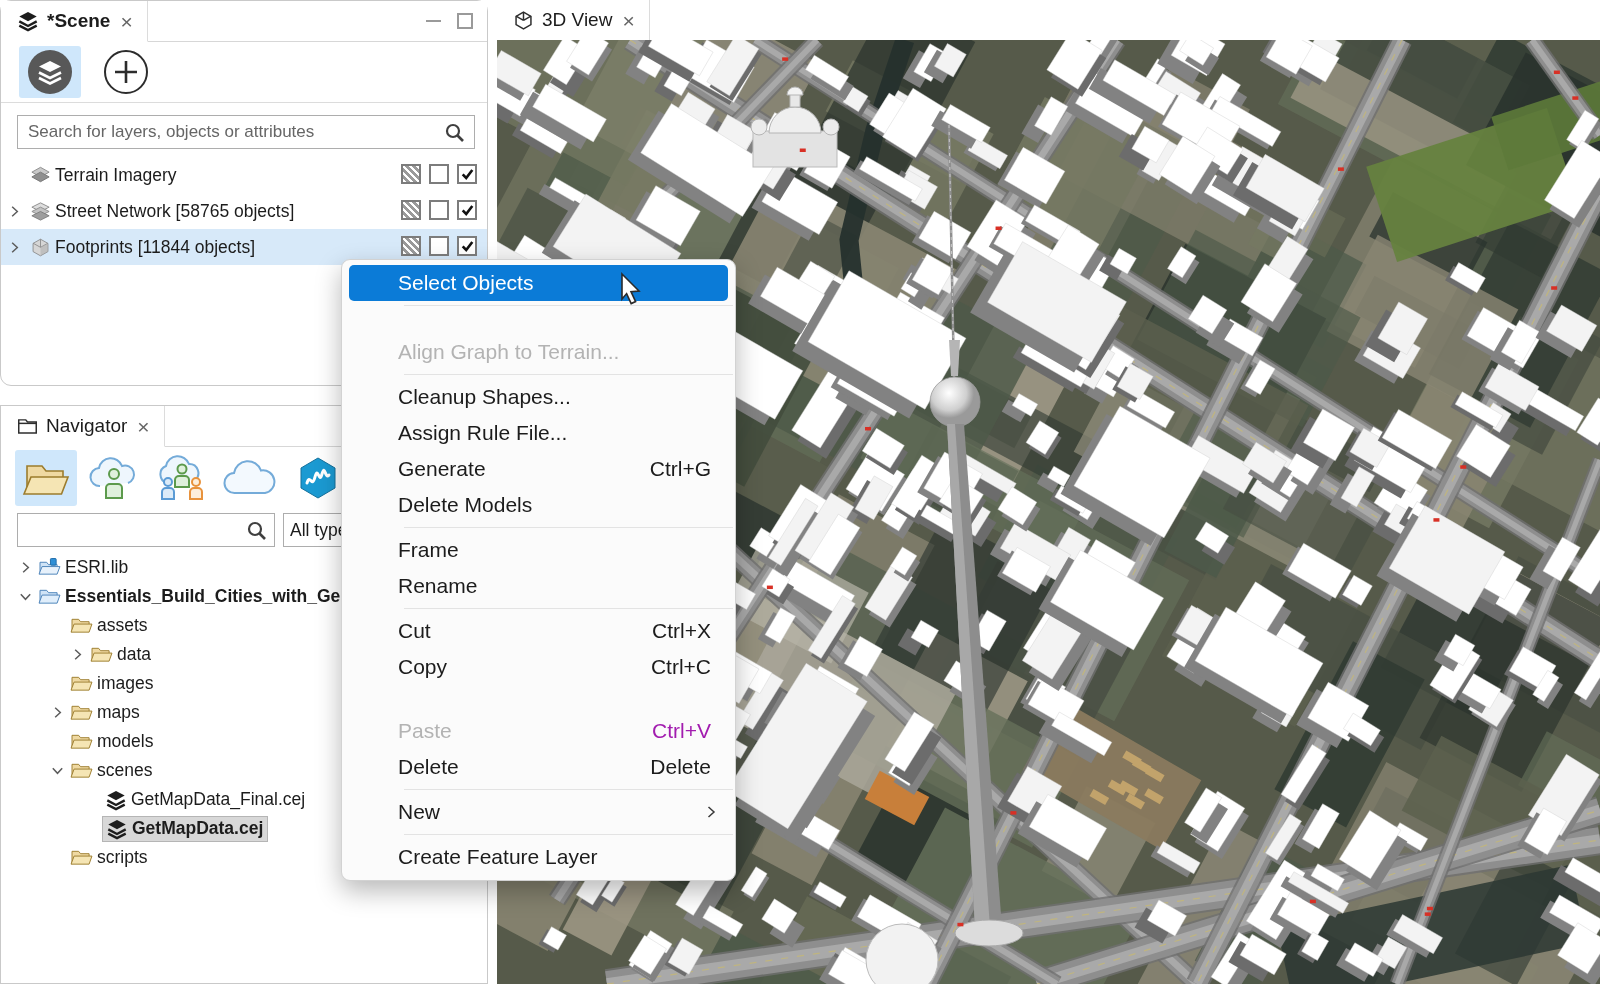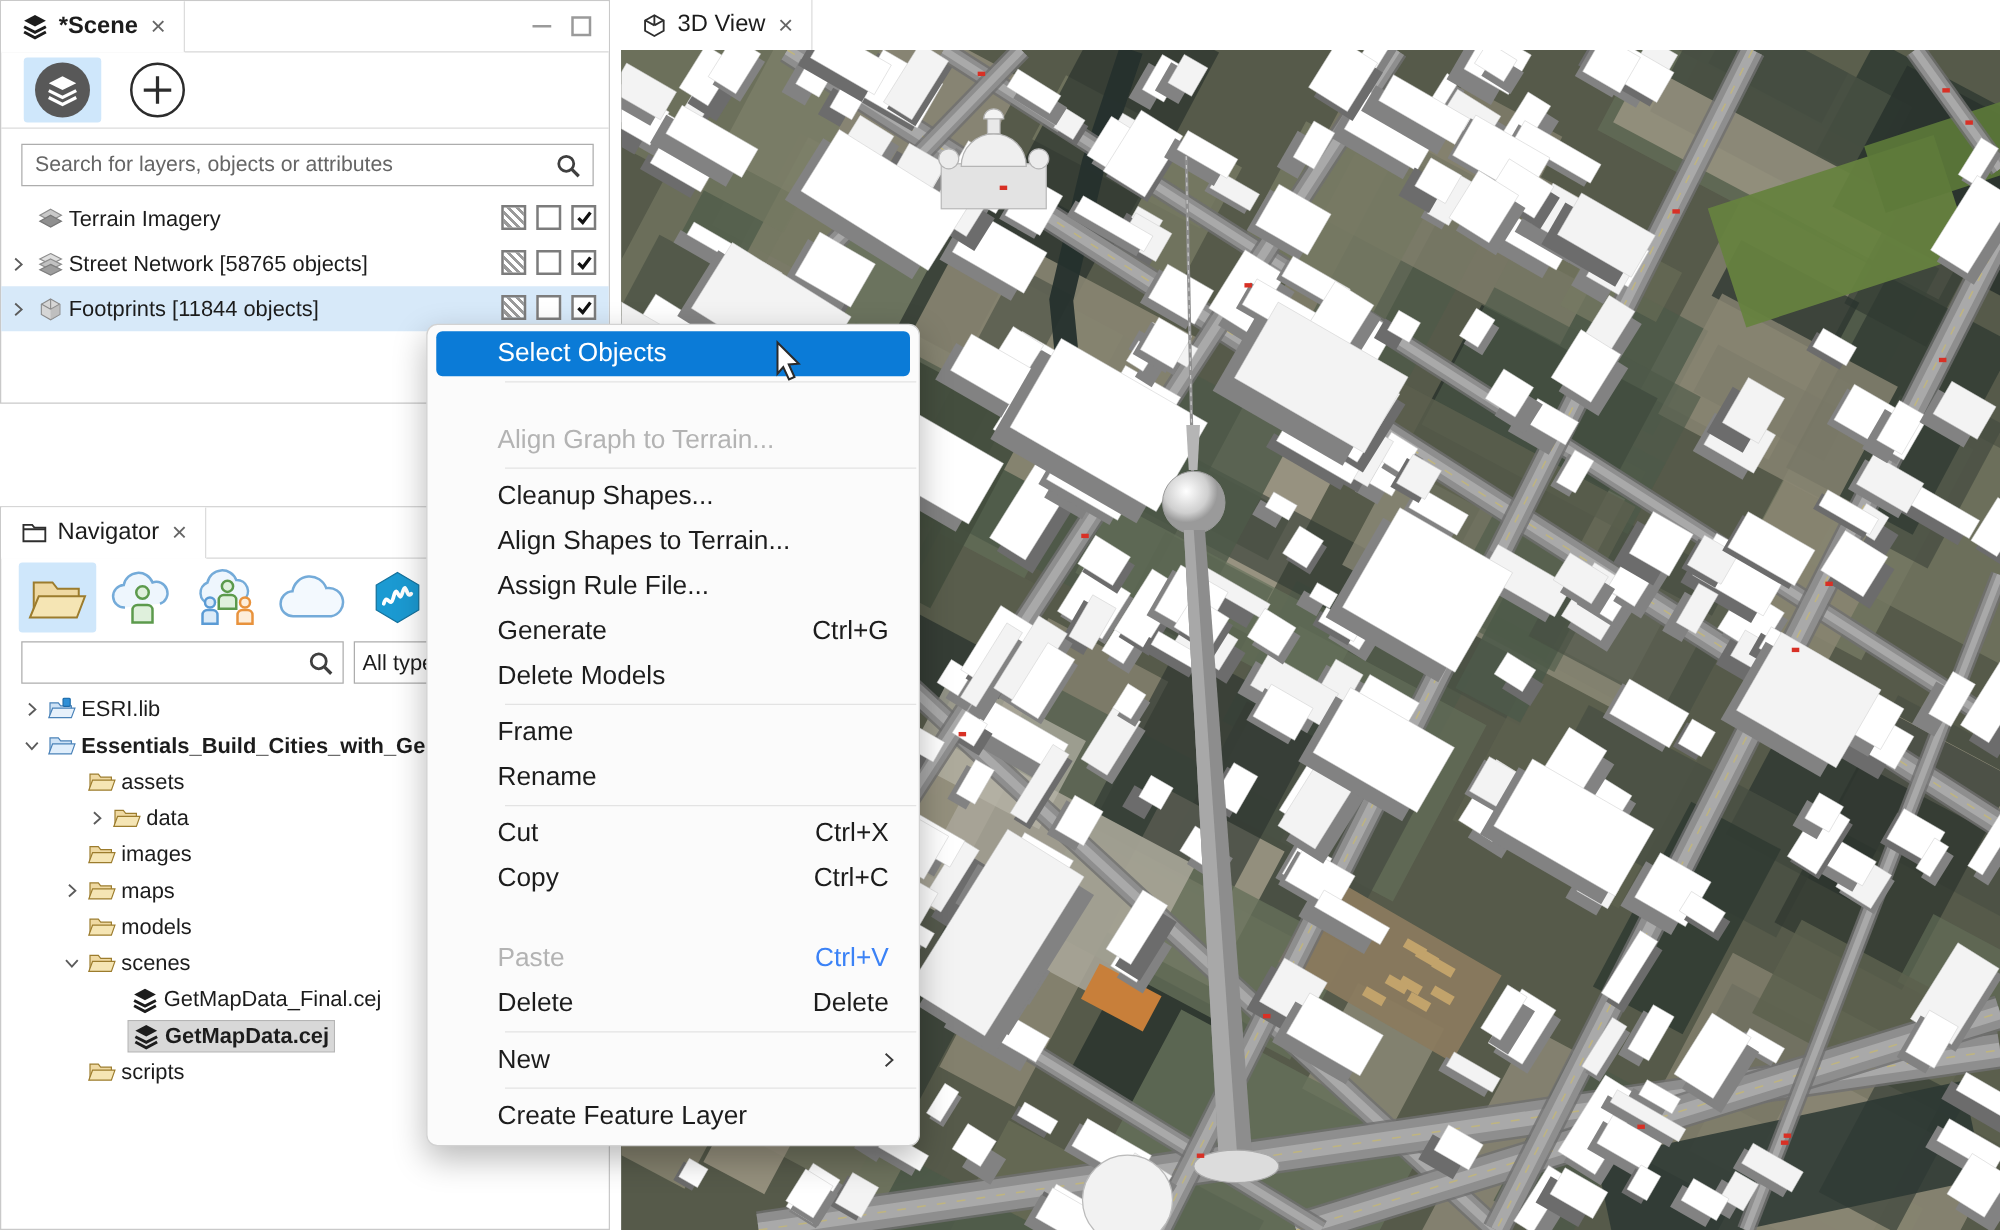--- a/index.html
+++ b/index.html
@@ -10,21 +10,21 @@
   .tabbar{height:40px;border-bottom:1px solid #d7d7d7;display:flex;align-items:stretch;position:relative;background:#fff;}
   .tab{display:flex;align-items:center;gap:8px;padding:0 12px 0 16px;background:#fff;border-right:1px solid #dcdcdc;position:relative;}
   .tab.active{margin-bottom:-1px;border-bottom:1px solid #fff;}
   .tab-title{font-size:19px;}
   .tab-title.bold{font-weight:bold;}
   .close{font-size:21px;color:#666;line-height:1;padding:0 2px;cursor:default;}
   .winbtns{position:absolute;right:14px;top:0;height:40px;display:flex;align-items:center;gap:16px;}
   .min{width:15px;height:2px;background:#9a9a9a;display:inline-block;}
   .max{width:12px;height:12px;border:2px solid #9a9a9a;display:inline-block;}
   
-  #scene-panel{left:0;top:0;width:488px;height:323px;}
+  #scene-panel{left:0;top:0;width:488px;height:386px;border-radius:11px;}
   .scene-toolbar{height:60px;border-bottom:1px solid #dcdcdc;display:flex;align-items:center;gap:14px;padding-left:18px;}
   .tbtn{border:none;background:transparent;width:62px;height:52px;display:flex;align-items:center;justify-content:center;border-radius:3px;padding:0;}
   .tbtn.selected{background:#cfe7fb;}
   .searchrow{position:relative;margin:12px 10px 8px 16px;}
   .searchrow input{width:458px;height:34px;box-sizing:border-box;border:1px solid #adadad;font-size:17px;padding:0 36px 0 10px;color:#333;font-family:"Liberation Sans",sans-serif;}
   .searchrow input::placeholder{color:#666;}
   .searchrow .mag{position:absolute;right:12px;top:7px;}
   .layer-row{height:36px;display:flex;align-items:center;position:relative;}
   .layer-row.sel{background:#d7e9f9;}
   .layer-row .chev{width:26px;display:flex;justify-content:center;}
@@ -52,21 +52,21 @@
   .selbox{display:flex;align-items:center;background:#d8d8d8;outline:1px solid #b5b5b5;padding:1px 4px 1px 1px;}
   
   #view3d-panel{left:497px;top:0;width:1103px;height:984px;border:none;}
   #view3d-panel .tabbar{border-bottom:1px solid #d5d5d5;}
   #viewport{position:absolute;left:0;top:40px;width:1103px;height:944px;overflow:hidden;background:#565a4a;}
   
   #context-menu{position:absolute;left:341px;top:259px;width:393px;background:#fbfbfb;border:1px solid #d2d2d2;border-radius:9px;box-shadow:0 10px 26px rgba(0,0,0,.28);padding:5px 0;z-index:50;}
   .mi{height:36px;display:flex;align-items:center;padding:0 24px 0 56px;font-size:21px;position:relative;}
   .mi .sc{margin-left:auto;}
   .mi.disabled{color:#b3b3b3;margin-top:28px;}
-  .mi.disabled .sc{color:#3b82f6;}
+  .mi.disabled .sc{color:#a21caf;}
   .mi.sel{background:#0b7bd7;color:#fff;margin:0 7px;padding:0 17px 0 49px;border-radius:5px;}
   .msep{border-top:1px solid #e3e3e3;margin:4px 2px 4px 62px;}
   .mi .sub{position:absolute;right:16px;top:10px;}
   #menu-cursor{position:absolute;left:616px;top:272px;z-index:60;}
 </style>
 </head>
 <body>
 
 <div class="app">
 
@@ -1808,23 +1808,20 @@
       </div>
       <div class="msep"></div>
       <div class="mi disabled">
         <span class="ml">Align Graph to Terrain...</span>
       </div>
       <div class="msep"></div>
       <div class="mi">
         <span class="ml">Cleanup Shapes...</span>
       </div>
       <div class="mi">
-        <span class="ml">Align Shapes to Terrain...</span>
-      </div>
-      <div class="mi">
         <span class="ml">Assign Rule File...</span>
       </div>
       <div class="mi">
         <span class="ml">Generate</span>
         <span class="sc">Ctrl+G</span>
       </div>
       <div class="mi">
         <span class="ml">Delete Models</span>
       </div>
       <div class="msep"></div>

